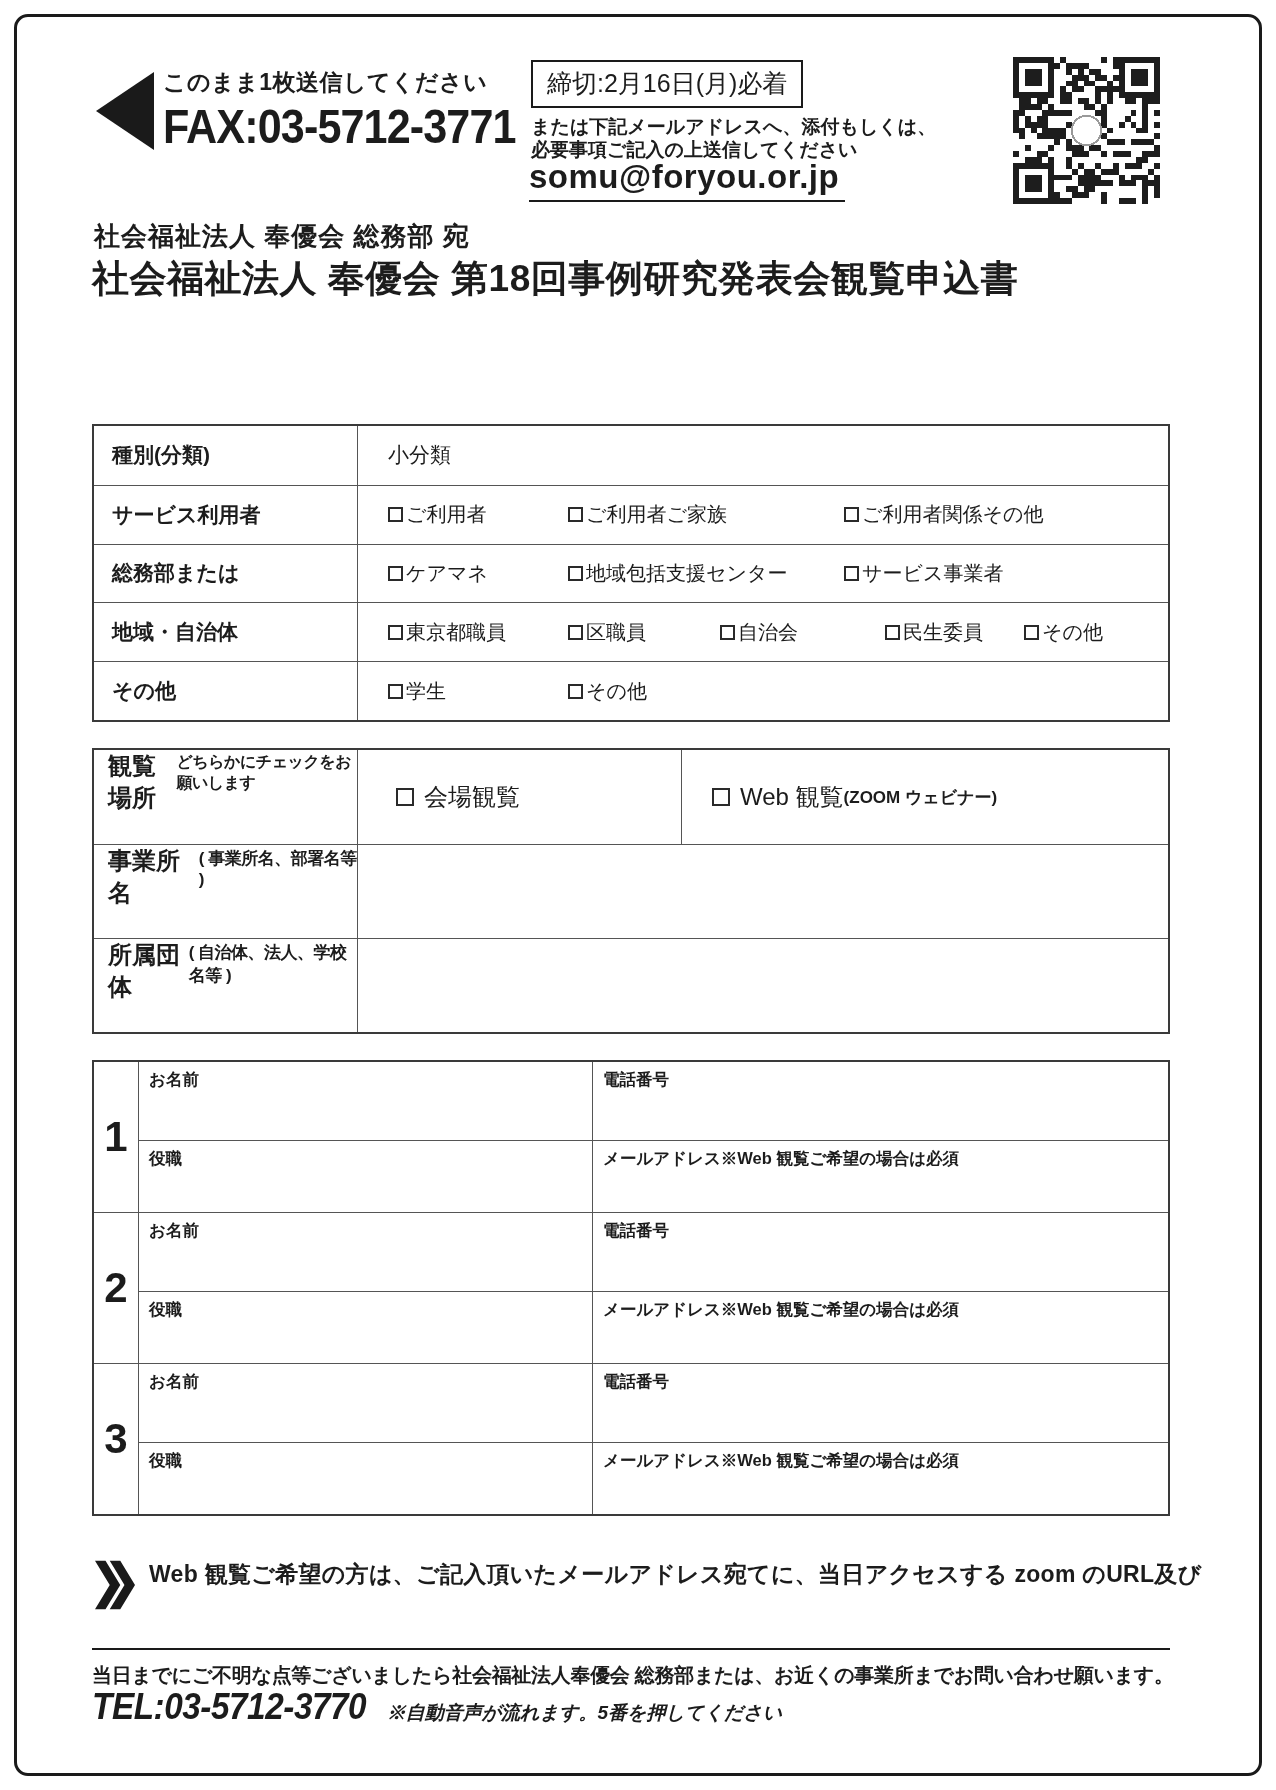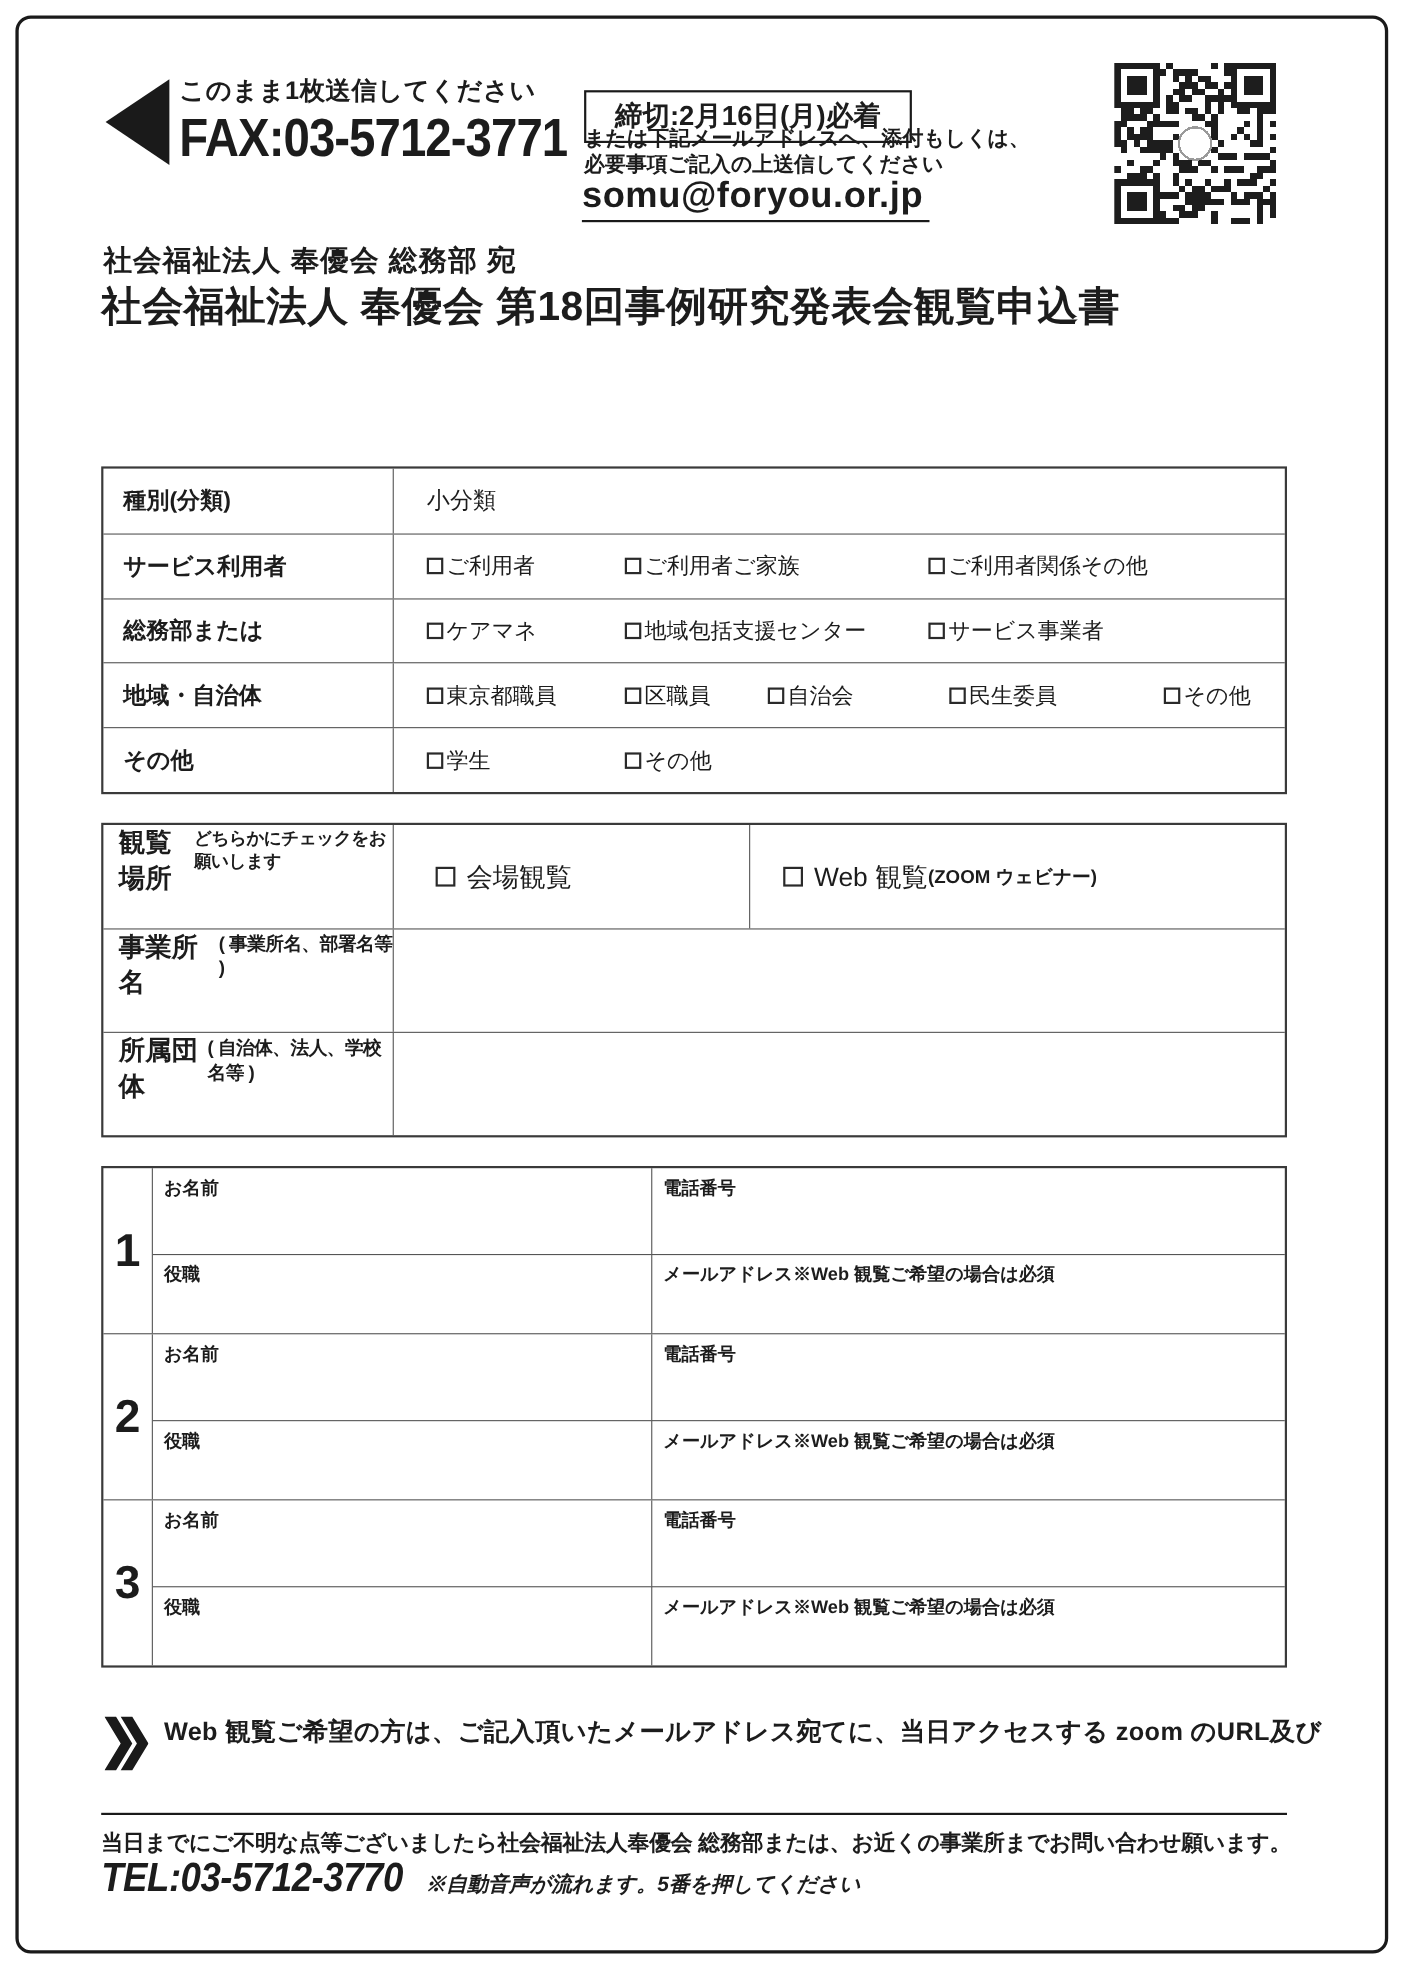--- a/index.html
+++ b/index.html
@@ -10,42 +10,42 @@
   }
   .abs { position:absolute; }
 
   
   .frame { position:absolute; inset:14px; border:3px solid #1a1a1a; border-radius:14px; pointer-events:none; }
 
   
   .arrow-left { width:0; height:0; border-top:39px solid transparent; border-bottom:39px solid transparent; border-right:58px solid #1a1a1a; }
   .send-note { font-size:23px; font-weight:bold; letter-spacing:.5px; }
   .fax-number { font-size:49px; font-weight:bold; letter-spacing:-1px; transform:scaleX(.88); transform-origin:left center; white-space:nowrap; }
-  .deadline-box { border:2.5px solid #1a1a1a; padding:5px 26px 6px; font-size:25px; font-weight:bold; white-space:nowrap;margin-top:22px; }
+  .deadline-box { border:2.5px solid #1a1a1a; padding:5px 14px 6px; font-size:25px; font-weight:normal; white-space:nowrap; }
   .email-note { font-size:19px; font-weight:bold; line-height:23px; }
   .email-addr { font-size:33px; font-weight:bold; letter-spacing:.5px; border-bottom:2px solid #1a1a1a; padding:0 6px 4px 0; }
   .qr-box { width:147px; height:147px; }
   .qr-box svg { width:100%; height:100%; fill:#1d1d1d; }
 
   .addressee { font-size:26px; font-weight:bold; letter-spacing:1px; }
   .page-title { font-size:37px; font-weight:bold; letter-spacing:.5px; white-space:nowrap; }
 
   
   .tbl { width:1078px; border:2px solid #3a3a3a; }
   .cell { display:flex; align-items:center; }
   .cb { display:inline-block; width:15px; height:15px; border:2px solid #2a2a2a; flex:none; margin-right:3px; background:#fff; }
   .cb.big { width:18px; height:18px; margin-right:10px; }
   .co { display:inline-flex; align-items:center; font-size:20px; }
 
   
   .t1row { display:grid; grid-template-columns:264px 1fr; height:58.8px; }
   .t1row + .t1row { border-top:1.5px solid #555; }
   .t1row .lab { padding-left:18px; font-size:21px; font-weight:bold; border-right:1.5px solid #555; }
   .t1row .con { padding-left:30px; }
-  .w180 { width:180px; } .w276 { width:276px; } .w130 { width:130px; } .w165 { width:165px; } .w167 { width:195px; }
+  .w180 { width:180px; } .w276 { width:276px; } .w130 { width:152px; } .w165 { width:165px; } .w167 { width:139px; }
 
   
   .t2row { display:grid; height:94px; }
   .t2row + .t2row { border-top:1.5px solid #555; }
   .t2row.r1 { grid-template-columns:264px 324px 1fr; }
   .t2row.r2 { grid-template-columns:264px 1fr; }
   .t2lab { display:flex; flex-direction:row; justify-content:center; padding-left:14px; border-right:1.5px solid #555; }
   .t2lab .big-lab { font-size:24px; font-weight:bold; }
   .t2lab .sub-lab { font-size:16px; font-weight:bold; margin-top:2px; letter-spacing:-.5px; }
   .t2opt { padding-left:38px; font-size:24px; }

